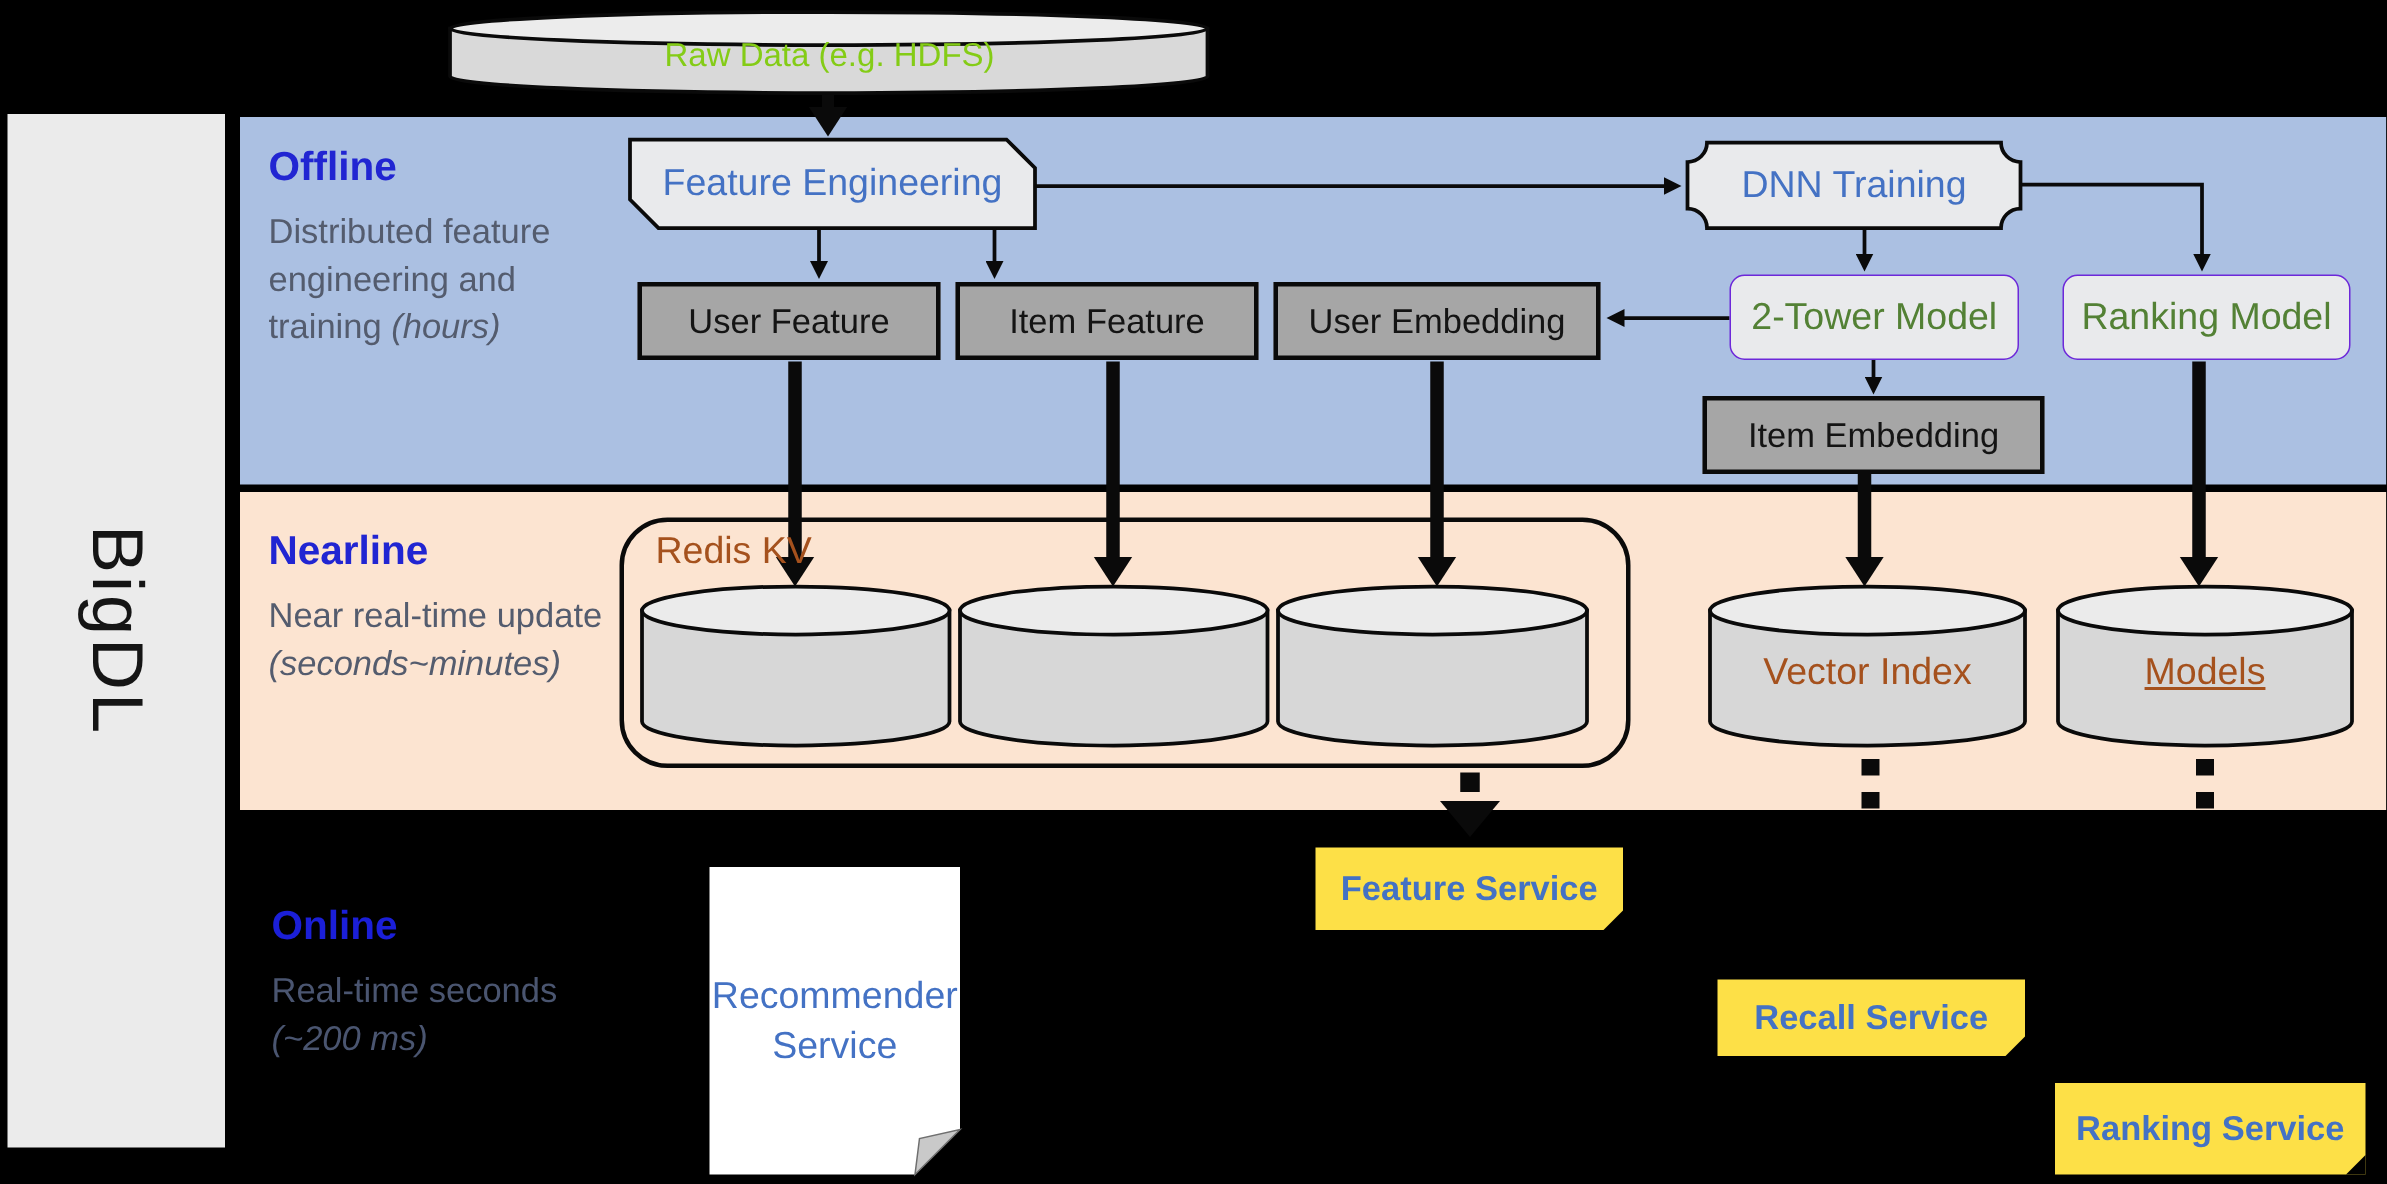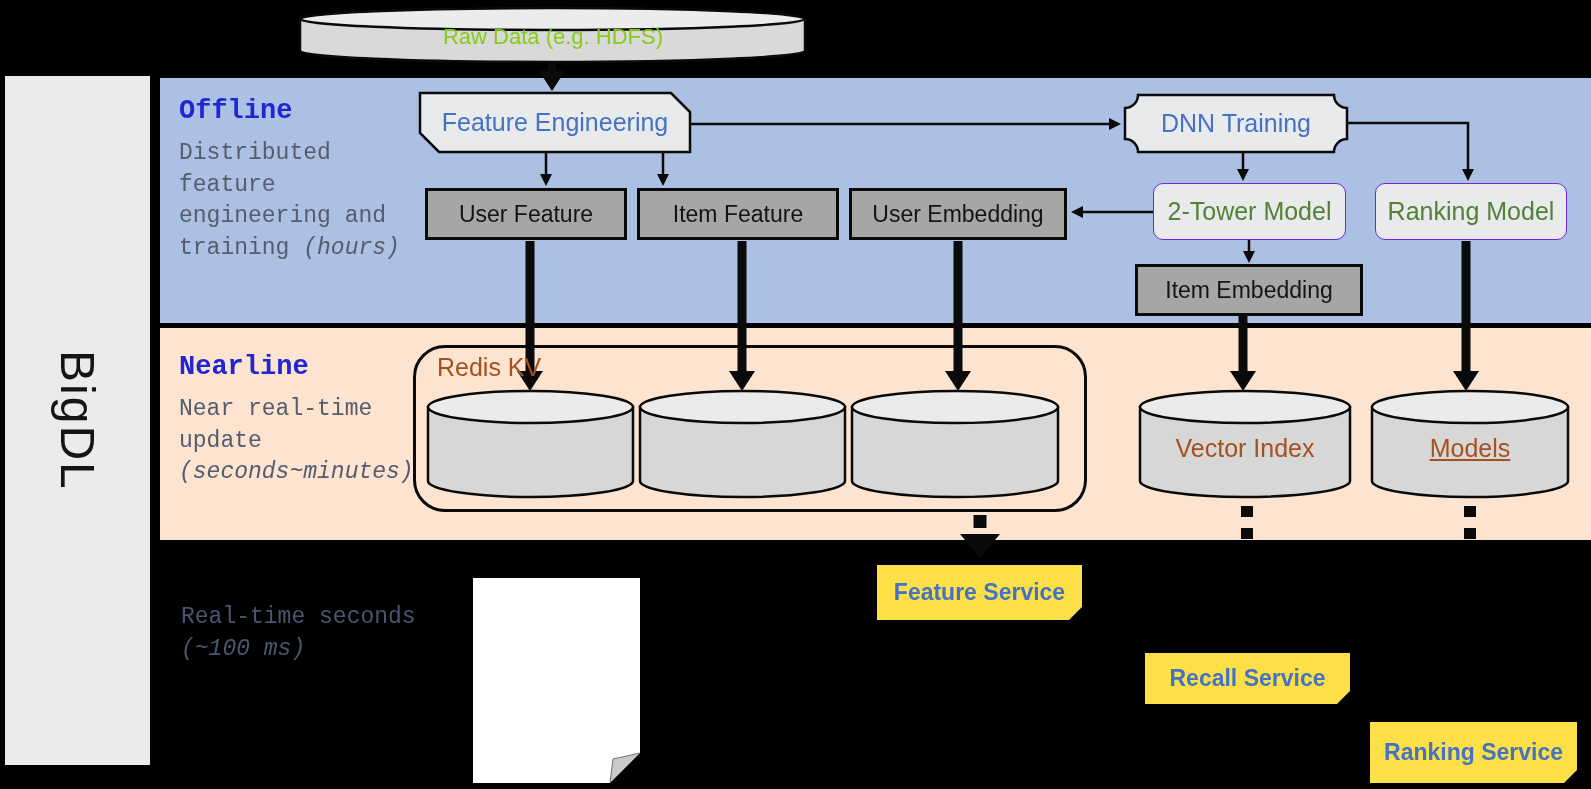--- a/index.html
+++ b/index.html
@@ -13,21 +13,21 @@
   .band.nearline{top:328px;height:212px;background:#fce4d1;}
   
   .sidebar{
     position:absolute;left:5px;top:76px;width:145px;height:689px;background:#ebebeb;
     display:flex;align-items:center;justify-content:center;z-index:1;
   }
   .sidebar .brand{
     writing-mode:vertical-rl;font-size:48px;color:#151515;letter-spacing:2px;
   }
   
-  .bandlabel{position:absolute;z-index:4;font-family:Liberation Mono, monospace;}
+  .bandlabel{position:absolute;z-index:4;}
   .bandlabel .title{font-size:27px;font-weight:700;margin-bottom:12px;}
   .bandlabel .desc{font-size:23px;line-height:1.38;}
   .lbl-offline{left:179px;top:96px;width:242px;}
   .lbl-offline .title{color:#2125d2;}
   .lbl-offline .desc{color:#545c6e;}
   .lbl-nearline{left:179px;top:352px;width:268px;}
   .lbl-nearline .title{color:#2125d2;}
   .lbl-nearline .desc{color:#545c6e;}
   .lbl-online{left:181px;top:602px;width:235px;}
   .lbl-online .title{color:#1b1fd8;}
@@ -93,23 +93,24 @@
     </div>
   </div>
   <div class="bandlabel lbl-nearline">
     <div class="title">Nearline</div>
     <div class="desc">
       <span>Near real-time update</span>
       <em>(seconds~minutes)</em>
     </div>
   </div>
   <div class="bandlabel lbl-online">
+    <div class="title">Online</div>
     <div class="desc">
       <span>Real-time seconds</span>
-      <em>(~100 ms)</em>
+      <em>(~200 ms)</em>
     </div>
   </div>
 
   <svg class="layer" width="1591" height="789" viewBox="0 0 1591 789">
     <defs>
       <marker id="mthin" markerUnits="userSpaceOnUse" markerWidth="13" markerHeight="12" refX="1" refY="6" orient="auto">
           <path d="M0,0 L12,6 L0,12 Z" fill="#0a0a0a"></path>
         </marker>
       <marker id="mthick" markerUnits="userSpaceOnUse" markerWidth="21" markerHeight="27" refX="1" refY="13" orient="auto">
           <path d="M0,0 L20,13 L0,26 Z" fill="#0a0a0a"></path>
@@ -184,17 +185,18 @@
   <div class="node graybox n-user-embedding">User Embedding</div>
   <div class="node graybox n-item-embedding">Item Embedding</div>
 
   <div class="node modelbox n-two-tower">2-Tower Model</div>
   <div class="node modelbox n-ranking-model">Ranking Model</div>
 
   <div class="nlabel lbl-redis">Redis KV</div>
   <div class="nlabel cyl-label lbl-vector-index">Vector Index</div>
   <div class="nlabel cyl-label lbl-models">Models</div>
 
+  <div class="nlabel lbl-recommender">Recommender Service</div>
   <div class="svc n-feature-service">Feature Service</div>
   <div class="svc n-recall-service">Recall Service</div>
   <div class="svc n-ranking-service">Ranking Service</div>
 
 </div>
 
 </body></html>

